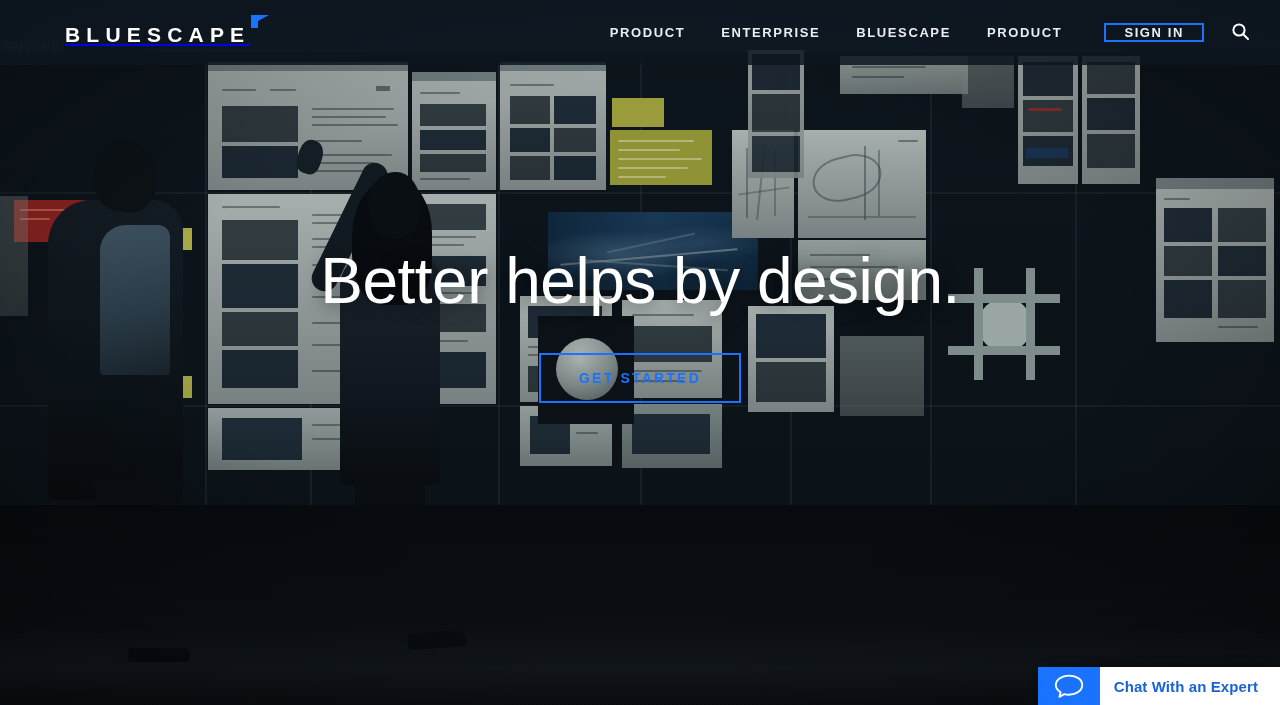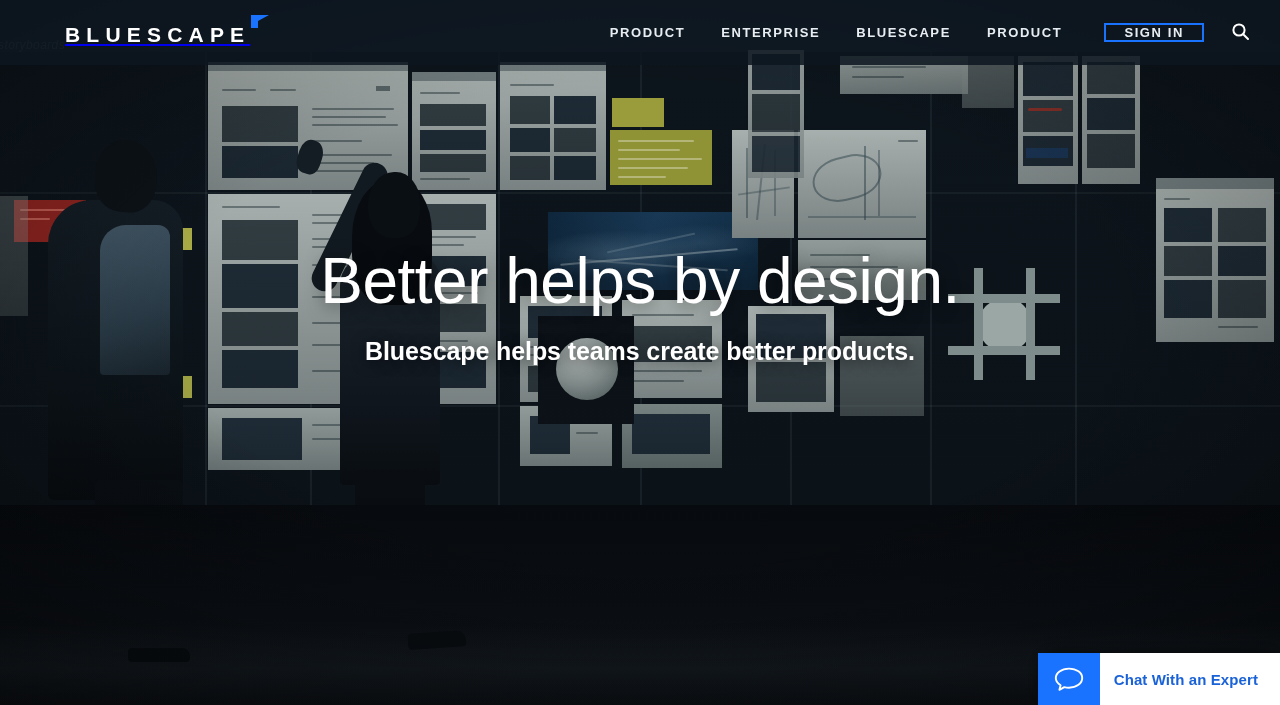--- a/index.html
+++ b/index.html
@@ -181,21 +181,21 @@
   }
   .cta {
     margin-top:38px; border:2px solid #1a73ff; color:#1a73ff;
     background:transparent; font-size:14px; font-weight:700; letter-spacing:2.2px;
     padding:15px 38px; text-decoration:none; cursor:pointer;
   }
 
   
   .chat {
     position:absolute; right:0; bottom:0; z-index:60;
-    display:flex; align-items:stretch; height:52px;
+    display:flex; align-items:stretch; height:38px;
     box-shadow:0 -2px 10px rgba(0,0,0,.4);
     border-radius:19px;
   }
   .chat-icon {
     width:62px; background:#1a73ff;
     display:flex; align-items:center; justify-content:center;
   }
   .chat-label {
     background:#ffffff; color:#1a62d8;
     display:flex; align-items:center; padding:0 22px 0 14px;
@@ -469,21 +469,21 @@
             <circle cx="8" cy="8" r="5.6" fill="none" stroke="#ffffff" stroke-width="2"></circle>
             <line x1="12.2" y1="12.2" x2="17" y2="17" stroke="#ffffff" stroke-width="2" stroke-linecap="round"></line>
           </svg>
         </span>
       </button>
     </nav>
   </div>
 
   <div class="hero-content">
     <h1 class="hero-title">Better helps by design.</h1>
-    <p class="hero-sub">Bluescape helps teams create better products.</p>
+    <a href="#" class="cta">GET STARTED</a>
   </div>
 
   <div class="chat">
     <div class="chat-icon">
       <svg width="30" height="26" viewBox="0 0 30 26">
         <path d="M15 2.6 C7.3 2.6 1.8 7 1.8 12 c0 2.9 1.9 5.5 4.8 7.2 l-1.2 4.6 4.9-2.7 c1.5 .4 3.1 .6 4.7 .6 7.7 0 13.2-4.4 13.2-9.7 S22.7 2.6 15 2.6 z" fill="none" stroke="#ffffff" stroke-width="1.9" stroke-linejoin="round"></path>
       </svg>
     </div>
     <div class="chat-label">Chat With an Expert</div>
   </div>

